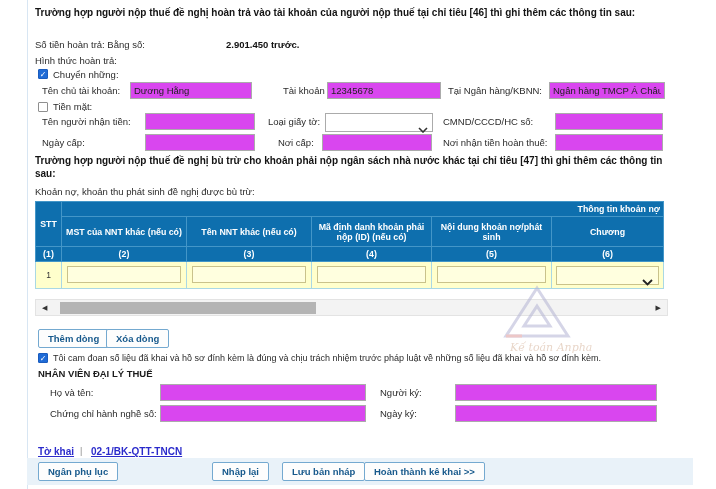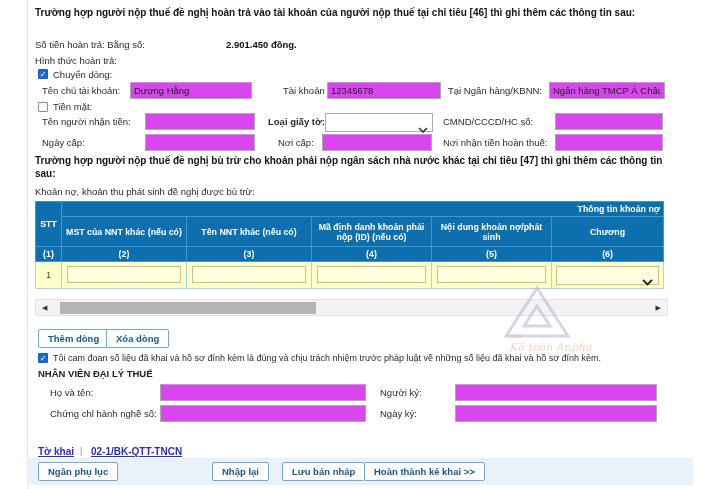--- a/index.html
+++ b/index.html
@@ -60,42 +60,42 @@
 </style>
 </head>
 <body>
 
 <div class="page">
   <div class="vline"></div>
 
   <div class="h-bold" style="left:35px; top:6px; width:655px;">Trường hợp người nộp thuế đề nghị hoàn trả vào tài khoản của người nộp thuế tại chỉ tiêu [46] thì ghi thêm các thông tin sau:</div>
 
   <div class="lbl" style="left:35px; top:39px;">Số tiền hoàn trả: Bằng số:</div>
-  <div class="val-bold" style="left:226px; top:39px;">2.901.450 đồng.</div>
+  <div class="val-bold" style="left:226px; top:39px;">2.901.450 trước.</div>
 
   <div class="lbl" style="left:35px; top:55px;">Hình thức hoàn trả:</div>
 
   <span class="cb checked" style="left:38px; top:69px;">
     <span>✓</span>
   </span>
-  <div class="lbl" style="left:53px; top:69px;">Chuyển dòng:</div>
+  <div class="lbl" style="left:53px; top:69px;">Chuyển những:</div>
 
   <div class="lbl" style="left:42px; top:85px;">Tên chủ tài khoản:</div>
   <input class="inp" style="left: 130px; top: 82px; width: 114px;" value="Dương Hằng">
   <div class="lbl" style="left:283px; top:85px;">Tài khoản số:</div>
   <input class="inp" style="left: 327px; top: 82px; width: 106px;" value="12345678">
   <div class="lbl" style="left:448px; top:85px;">Tại Ngân hàng/KBNN:</div>
   <input class="inp" style="left: 549px; top: 82px; width: 108px;" value="Ngân hàng TMCP Á Châu">
 
   <span class="cb un" style="left:38px; top:102px;"></span>
   <div class="lbl" style="left:53px; top:101px;">Tiền mặt:</div>
 
   <div class="lbl" style="left:42px; top:116px;">Tên người nhận tiền:</div>
   <input class="inp" style="left: 145px; top: 113px; width: 102px;">
-  <div class="lbl" style="left:268px; top:116px;font-weight:bold;">Loại giấy tờ:</div>
+  <div class="lbl" style="left:268px; top:116px;">Loại giấy tờ:</div>
   <div class="sel" style="left:325px; top:113px; width:106px;">
     <span class="chev">
       <svg width="10" height="6">
           <path d="M1 1 L5 5 L9 1" stroke="#333" stroke-width="1.6" fill="none"></path>
         </svg>
     </span>
   </div>
   <div class="lbl" style="left:443px; top:116px;">CMND/CCCD/HC số:</div>
   <input class="inp" style="left: 555px; top: 113px; width: 100px;">
 

